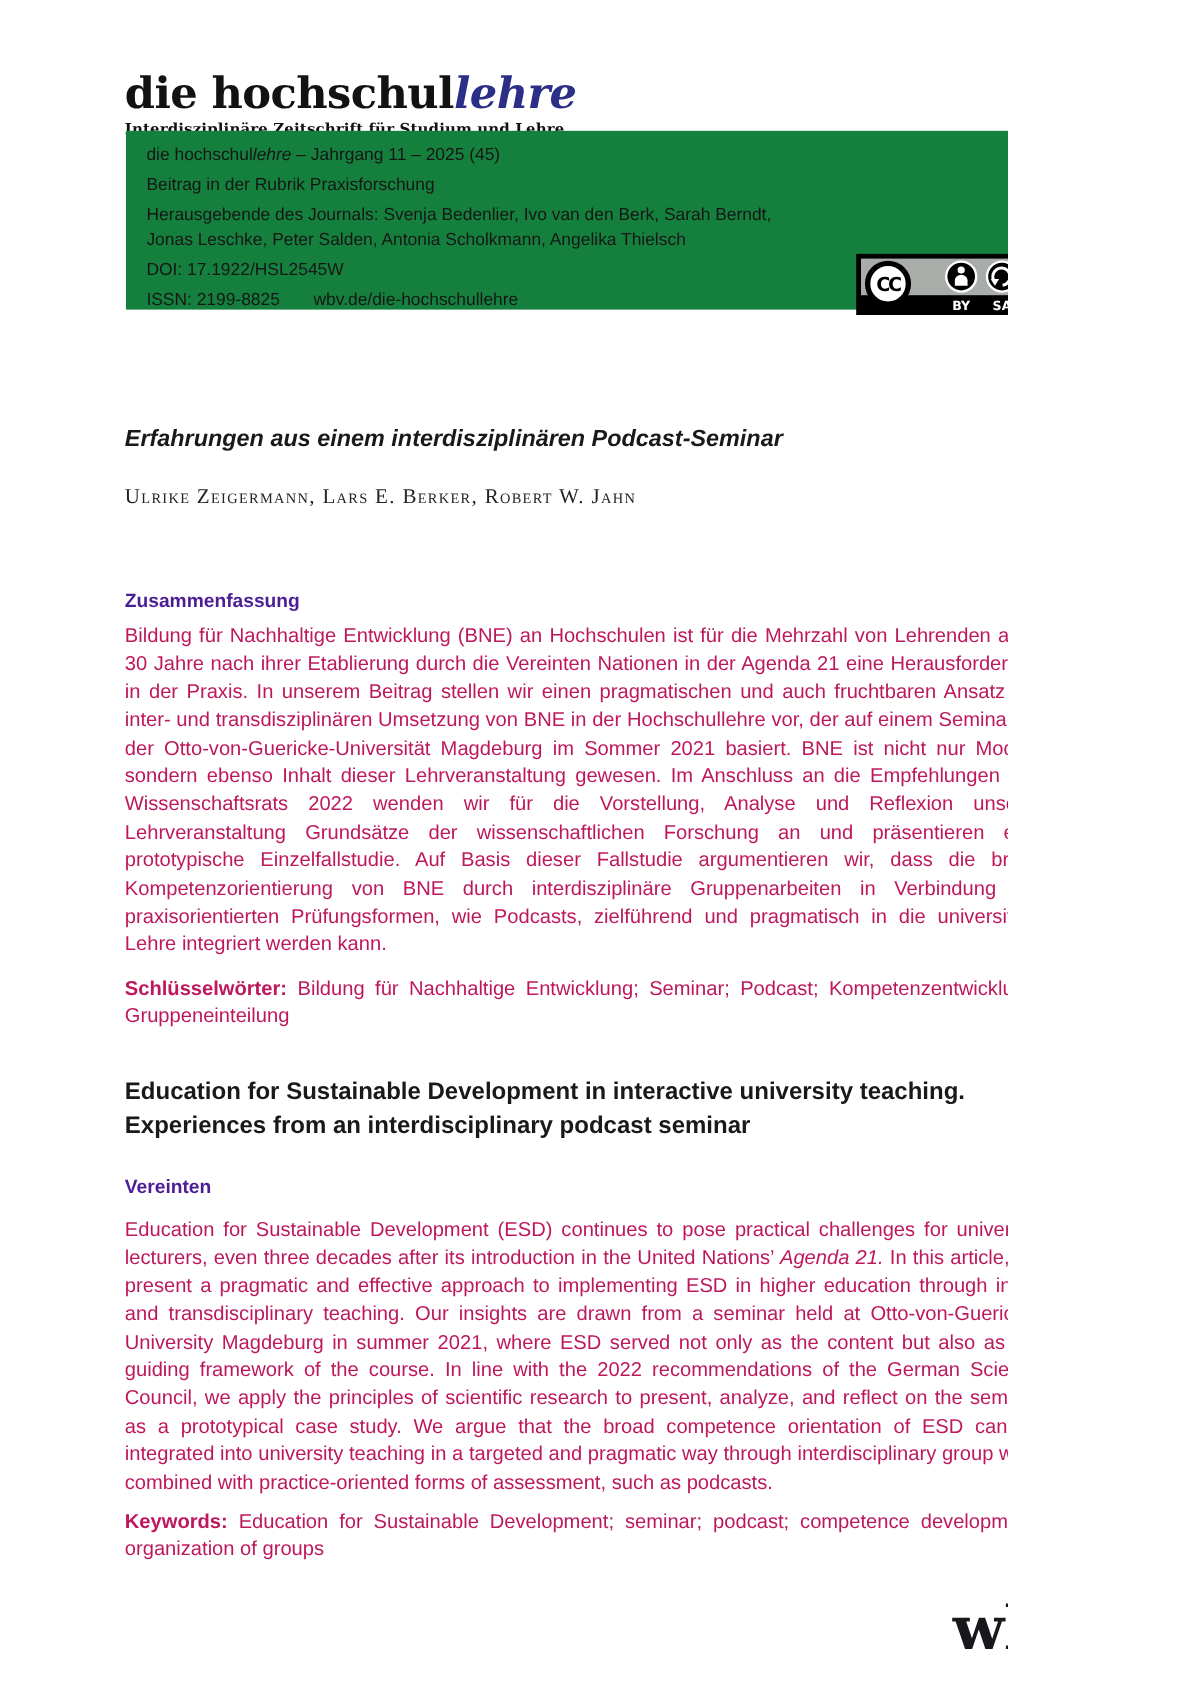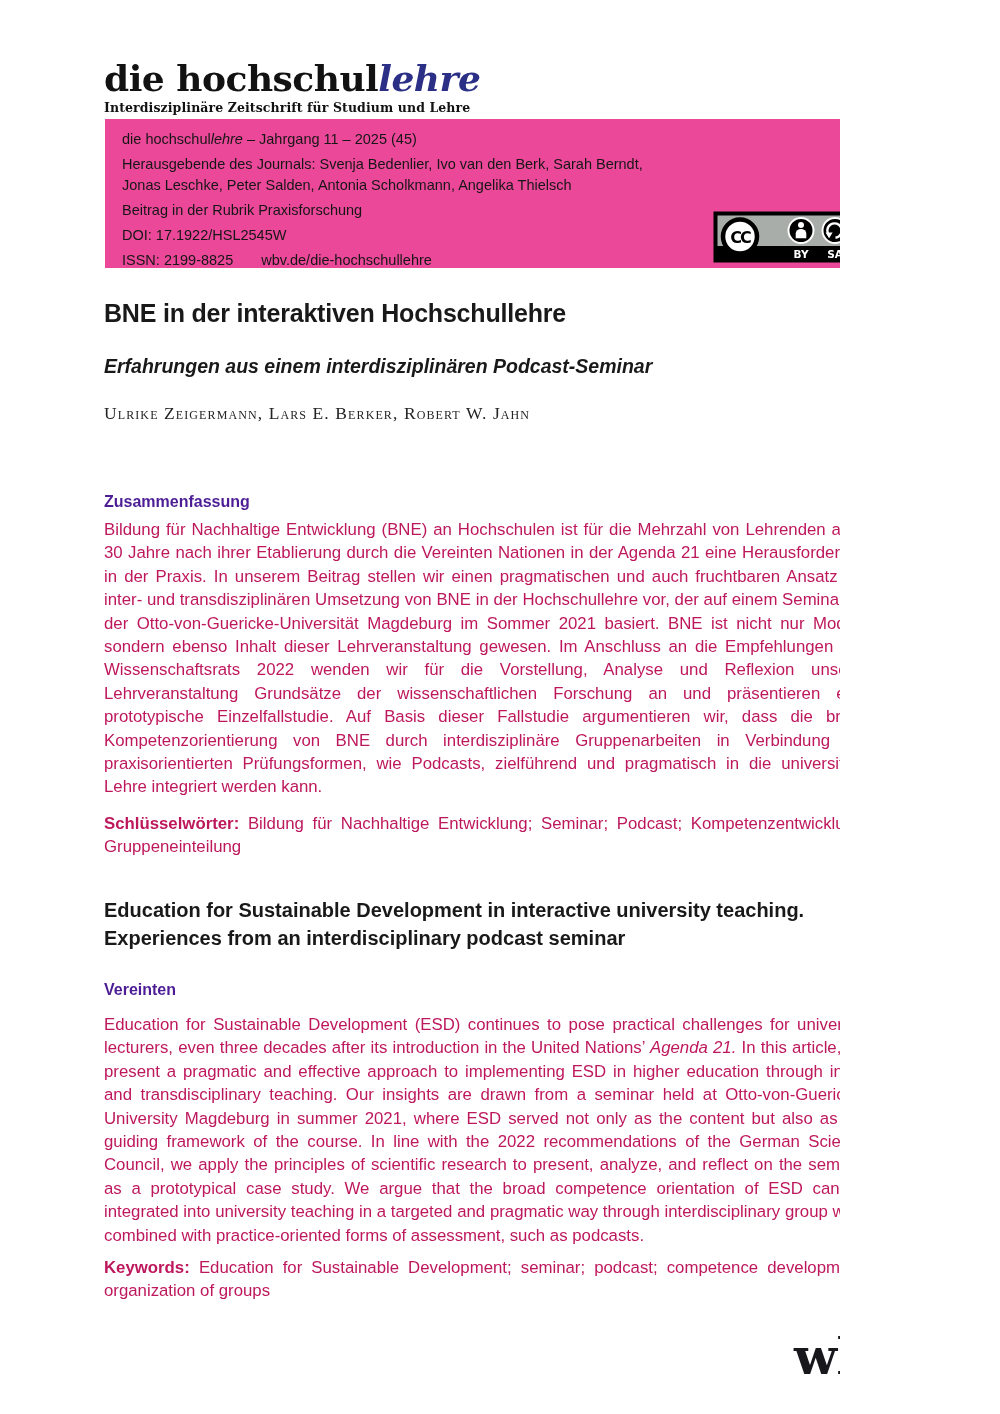--- a/index.html
+++ b/index.html
@@ -7,22 +7,22 @@
     position:relative;width:840px;height:1414px;background:#ffffff;
     font-family:"Liberation Sans",sans-serif;color:#1b1b1b;overflow:hidden;
   }
   
   .logo{position:absolute;left:104px;top:60px;}
   .logo-text{font-family:"DejaVu Serif",serif;font-weight:700;font-size:36px;line-height:1.05;letter-spacing:-0.5px;color:#121212;}
   .logo-accent{font-style:italic;color:#2b2f86;}
   .logo-tagline{font-family:"DejaVu Serif",serif;font-weight:700;font-size:12.5px;letter-spacing:0.1px;color:#121212;margin-top:2px;}
   
   .info-box{
-    position:absolute;left:105px;top:119px;width:771px;height:149px;
-    background:#ec4899;box-sizing:border-box;padding:10px 100px 0 17px;
+    position:absolute;left:105px;top:109px;width:771px;height:149px;
+    background:#15803d;box-sizing:border-box;padding:10px 100px 0 17px;
     font-size:14.5px;color:#161616;
   }
   .info-line{line-height:21px;}
   .mb{margin-bottom:4px;}
   .editors{white-space:pre-line;}
   .website{margin-left:28px;}
   
   .cc-badge{position:absolute;left:713px;top:211px;width:145px;height:52px;}
   
   .title-de{position:absolute;left:104px;top:299px;font-size:25px;font-weight:700;letter-spacing:-0.2px;color:#191919;}
@@ -60,23 +60,23 @@
 
 <div class="page">
 
   <div class="logo">
     <div class="logo-text"><span>die hochschul</span><span class="logo-accent">lehre</span></div>
     <div class="logo-tagline">Interdisziplinäre Zeitschrift für Studium und Lehre</div>
   </div>
 
   <div class="info-box">
     <div class="info-line mb"><span>die hochschul</span><i>lehre</i><span> – Jahrgang 11 – 2025 (45)</span></div>
+    <div class="info-line mb">Beitrag in der Rubrik Praxisforschung</div>
     <div class="info-line mb editors">Herausgebende des Journals: Svenja Bedenlier, Ivo van den Berk, Sarah Berndt,
 Jonas Leschke, Peter Salden, Antonia Scholkmann, Angelika Thielsch</div>
-    <div class="info-line mb">Beitrag in der Rubrik Praxisforschung</div>
     <div class="info-line mb">DOI: 17.1922/HSL2545W</div>
     <div class="info-line"><span>ISSN: 2199-8825</span><span class="website">wbv.de/die-hochschullehre</span></div>
   </div>
 
   <svg class="cc-badge" viewBox="0 0 145 52" xmlns="http://www.w3.org/2000/svg">
     <rect x="0.5" y="0.5" width="144" height="51" fill="#000000"></rect>
     <rect x="4.5" y="4.5" width="136" height="30.5" fill="#a9ada9"></rect>
     <g>
       <circle cx="27" cy="25.5" r="17" fill="#ffffff" stroke="#000000" stroke-width="4.5"></circle>
       <text x="27" y="31.5" text-anchor="middle" font-family="DejaVu Sans, sans-serif" font-size="16" font-weight="bold" letter-spacing="-2" fill="#000000">CC</text>
@@ -88,21 +88,20 @@
     </g>
     <g>
       <circle cx="122" cy="19.5" r="12.5" fill="#000000" stroke="#ffffff" stroke-width="2"></circle>
       <path d="M116.6,24.8 A7.2,7.2 0 1 1 122.5,26.7" fill="none" stroke="#ffffff" stroke-width="2.4"></path>
       <polygon points="112.6,21.6 119.6,21.6 116.1,27.2" fill="#ffffff"></polygon>
     </g>
     <text x="88" y="47" text-anchor="middle" font-family="DejaVu Sans, sans-serif" font-size="10.5" font-weight="bold" fill="#ffffff">BY</text>
     <text x="122" y="47" text-anchor="middle" font-family="DejaVu Sans, sans-serif" font-size="10.5" font-weight="bold" fill="#ffffff">SA</text>
   </svg>
 
-  <h1 class="title-de" style="margin:0;">BNE in der interaktiven Hochschullehre</h1>
   <h2 class="subtitle-de" style="margin:0;">Erfahrungen aus einem interdisziplinären Podcast-Seminar</h2>
   <div class="authors">Ulrike Zeigermann, Lars E. Berker, Robert W. Jahn</div>
 
   <div class="section-heading h-zusammenfassung">Zusammenfassung</div>
   <p class="body-text abstract-de" style="margin:0;" lang="de">Bildung für Nachhaltige Entwicklung (BNE) an Hochschulen ist für die Mehrzahl von Lehrenden auch 30 Jahre nach ihrer Etablierung durch die Vereinten Nationen in der Agenda 21 eine Herausforderung in der Praxis. In unserem Beitrag stellen wir einen pragmatischen und auch fruchtbaren Ansatz zur inter- und transdisziplinären Umsetzung von BNE in der Hochschullehre vor, der auf einem Seminar an der Otto-von-Guericke-Universität Magdeburg im Sommer 2021 basiert. BNE ist nicht nur Modus, sondern ebenso Inhalt dieser Lehrveranstaltung gewesen. Im Anschluss an die Empfehlungen des Wissenschaftsrats 2022 wenden wir für die Vorstellung, Analyse und Reflexion unserer Lehrveranstaltung Grundsätze der wissenschaftlichen Forschung an und präsentieren eine prototypische Einzelfallstudie. Auf Basis dieser Fallstudie argumentieren wir, dass die breite Kompetenzorientierung von BNE durch interdisziplinäre Gruppenarbeiten in Verbindung mit praxisorientierten Prüfungsformen, wie Podcasts, zielführend und pragmatisch in die universitäre Lehre integriert werden kann.</p>
   <p class="body-text keywords-de" style="margin:0;" lang="de">
     <span class="kw-label">Schlüsselwörter:</span>
     <span>Bildung für Nachhaltige Entwicklung; Seminar; Podcast; Kompetenzentwicklung; Gruppeneinteilung</span>
   </p>
 

